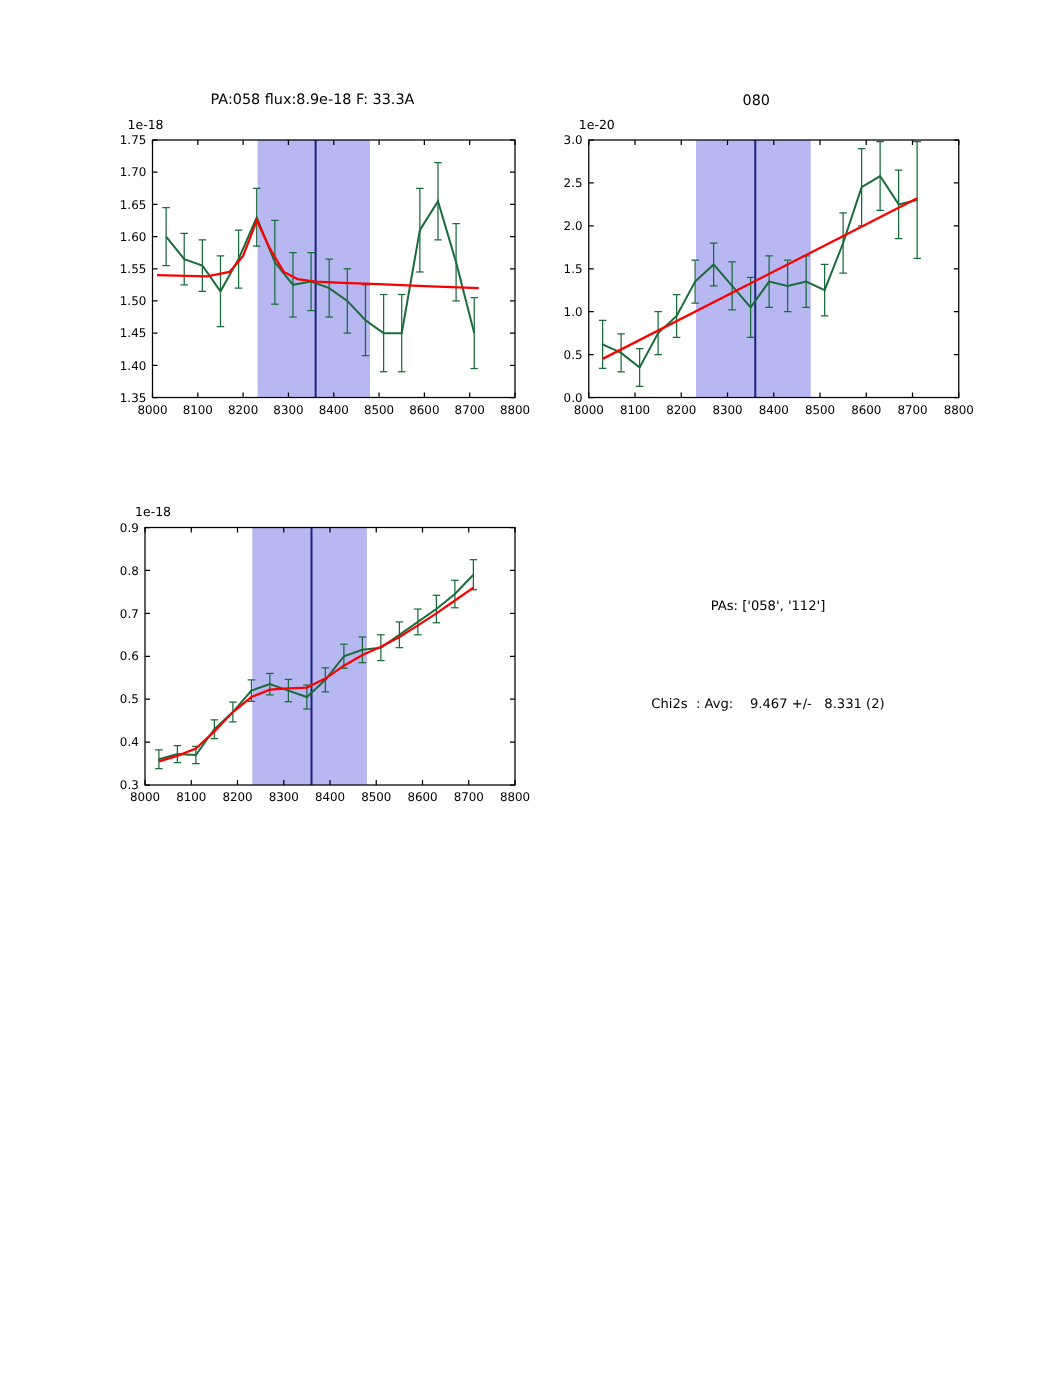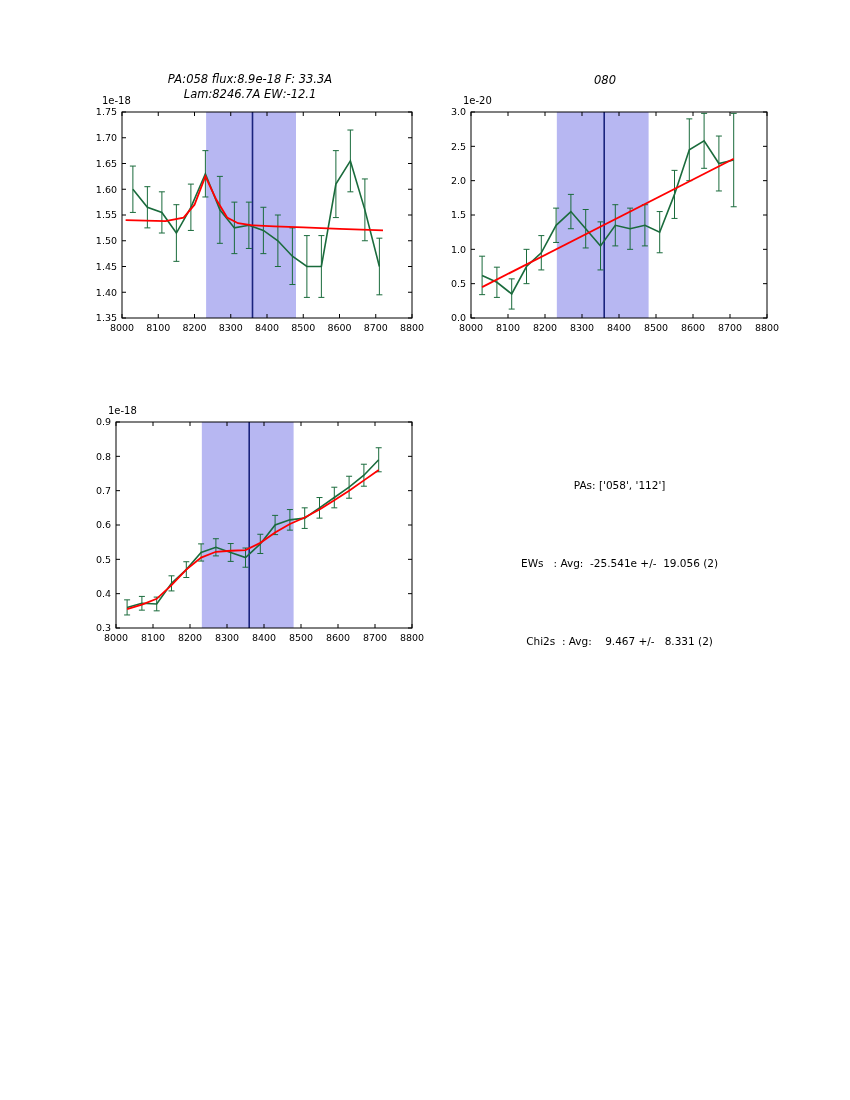--- a/index.html
+++ b/index.html
@@ -11,21 +11,20 @@
     overflow:hidden;
   }
   .panel{position:absolute;}
   .plot-title{
     position:absolute;
     width:100%;
     text-align:center;
     font-size:11.5px;
     color:#000;
     line-height:15px;
-    font-style:italic;
   }
   .offset-label{
     position:absolute;
     font-size:10px;
     color:#000;
   }
   svg{display:block;}
   .stats{
     position:absolute;
     left:521px;top:420px;
@@ -36,21 +35,20 @@
     text-align:center;
   }
   .stats div{white-space:pre;}
 </style>
 </head>
 <body>
 
 <div class="panel" id="panel-0" style="left:70px;top:70px;width:360px;height:310px;">
   <div class="plot-title" style="top:2px;">
     <div>PA:058 flux:8.9e-18 F: 33.3A</div>
-    <div>Lam:8246.7A EW:-12.1</div>
   </div>
   <div class="offset-label" style="left:32px;top:25px;">1e-18</div>
   <svg width="360" height="310">
       <rect x="136.1" y="42" width="89.9" height="206" fill="#aaaaf0" opacity="0.85"></rect>
       <line x1="182.5" y1="42" x2="182.5" y2="248" stroke="#1a237e" stroke-width="1.6"></line>
       <line x1="62.875" y1="96.07500000000002" x2="62.875" y2="142.42499999999995" stroke="#1a6b3c" stroke-width="1"></line>
       <line x1="59.875" y1="96.07500000000002" x2="65.875" y2="96.07500000000002" stroke="#1a6b3c" stroke-width="1"></line>
       <line x1="59.875" y1="142.42499999999995" x2="65.875" y2="142.42499999999995" stroke="#1a6b3c" stroke-width="1"></line>
       <line x1="77.375" y1="116.67500000000004" x2="77.375" y2="157.87500000000006" stroke="#1a6b3c" stroke-width="1"></line>
       <line x1="74.375" y1="116.67500000000004" x2="80.375" y2="116.67500000000004" stroke="#1a6b3c" stroke-width="1"></line>
@@ -387,15 +385,14 @@
       <line x1="342" y1="76.33333333333334" x2="338" y2="76.33333333333334" stroke="#000000" stroke-width="1"></line>
       <text x="41" y="79.73333333333335" text-anchor="end" font-family="DejaVu Sans, sans-serif" font-size="9.5" fill="#000000">0.8</text>
       <line x1="46" y1="42" x2="50" y2="42" stroke="#000000" stroke-width="1"></line>
       <line x1="342" y1="42" x2="338" y2="42" stroke="#000000" stroke-width="1"></line>
       <text x="41" y="45.4" text-anchor="end" font-family="DejaVu Sans, sans-serif" font-size="9.5" fill="#000000">0.9</text>
     </svg>
 </div>
 
 <div class="stats">
   <div>PAs: ['058', '112']</div>
-  <div>EWs   : Avg:  -25.541e +/-  19.056 (2)</div>
   <div>Chi2s  : Avg:    9.467 +/-   8.331 (2)</div>
 </div>
 
 </body></html>

